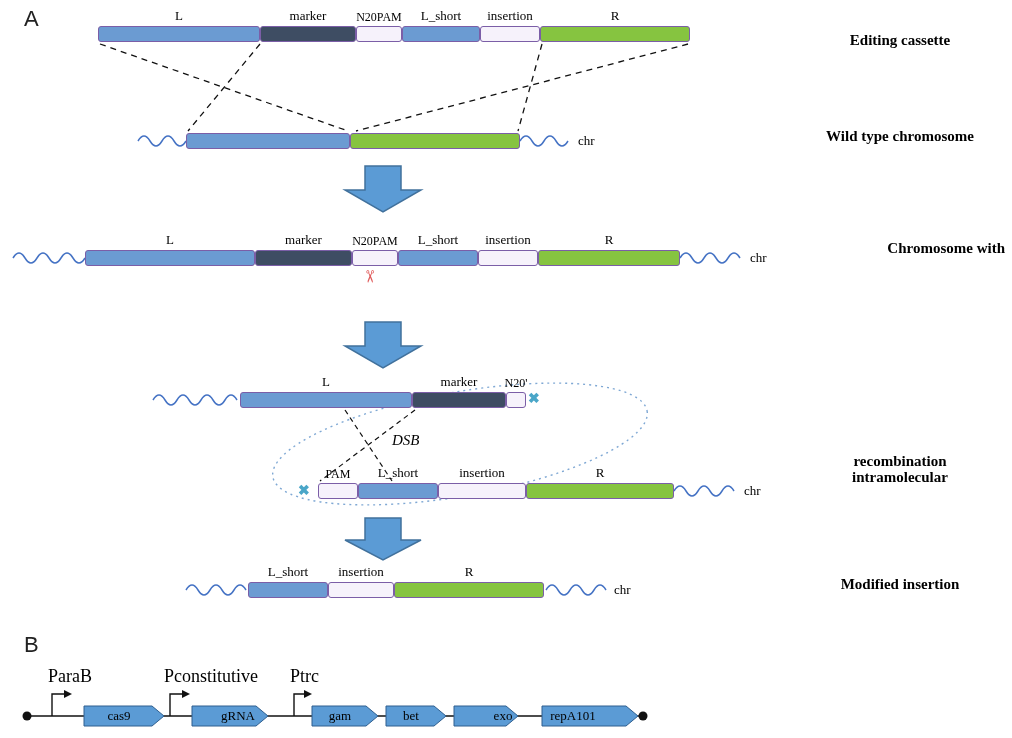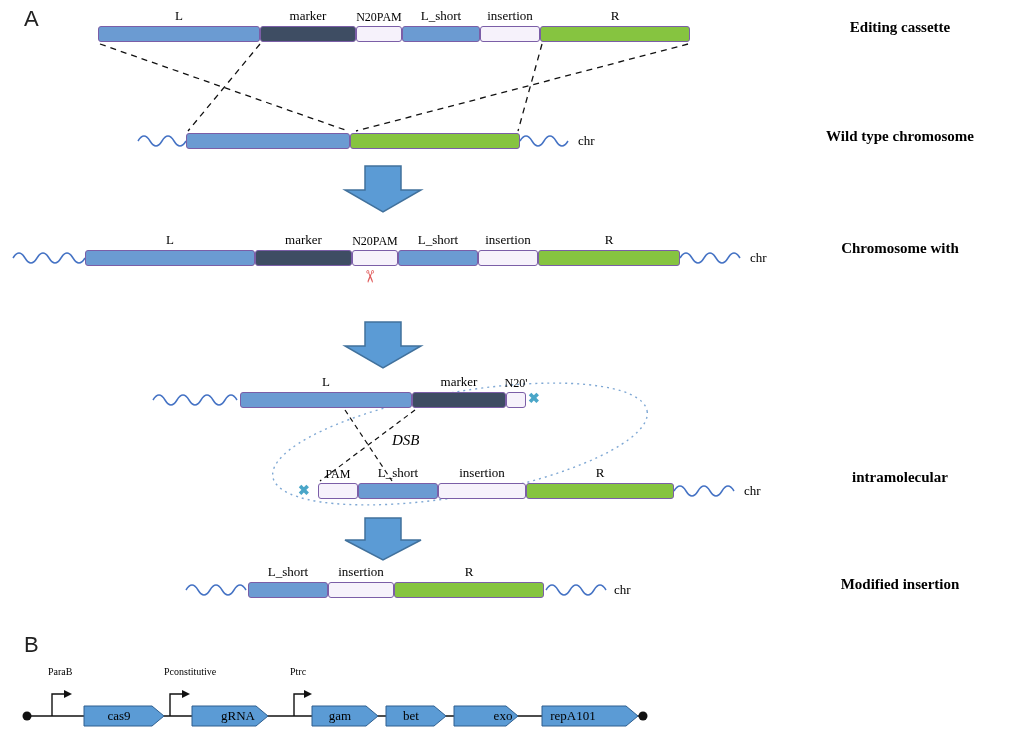--- a/index.html
+++ b/index.html
@@ -13,21 +13,21 @@
   .seg.dark{background:#3e4d63;}
   .seg.light{background:#f6f2fb;}
   .seg.green{background:#86c440;}
   .lbl{position:absolute;font-size:13px;text-align:center;white-space:nowrap;line-height:16px;height:16px;}
   .lbl-sm{font-size:12px;}
   .cap{position:absolute;left:795px;width:210px;text-align:center;font-weight:bold;font-size:15px;white-space:nowrap;}
   .chr{position:absolute;font-size:13px;line-height:16px;}
   .cross{position:absolute;color:#4aa6c8;font-weight:bold;font-size:14px;line-height:14px;}
   .scissors{position:absolute;color:#e05c5c;font-size:17px;transform:rotate(90deg);line-height:17px;}
   .dsb{position:absolute;font-style:italic;font-size:15px;font-family:Liberation Serif, serif;}
-  .prom-lbl{position:absolute;font-size:10px;white-space:nowrap;}
+  .prom-lbl{position:absolute;font-size:18px;white-space:nowrap;}
   .gene-lbl{position:absolute;top:706px;height:36px;line-height:20px;font-size:13px;text-align:center;}
   svg{position:absolute;left:0;top:0;}
 </style>
 </head>
 <body>
 
 <div id="figure">
 
   <svg width="1012" height="738" viewBox="0 0 1012 738">
 
@@ -98,21 +98,21 @@
   <div class="lbl" style="left:480px;top:8px;width:60px;">insertion</div>
   <div class="lbl" style="left:540px;top:8px;width:150px;">R</div>
 
   <div class="seg blue" style="left:98px;top:26px;width:162px;"></div>
   <div class="seg dark" style="left:260px;top:26px;width:96px;"></div>
   <div class="seg light" style="left:356px;top:26px;width:46px;"></div>
   <div class="seg blue" style="left:402px;top:26px;width:78px;"></div>
   <div class="seg light" style="left:480px;top:26px;width:60px;"></div>
   <div class="seg green" style="left:540px;top:26px;width:150px;"></div>
 
-  <div class="cap" style="top:19px;">Editing cassette</div>
+  <div class="cap" style="top:32px;">Editing cassette</div>
 
   <div class="seg blue" style="left:186px;top:133px;width:164px;"></div>
   <div class="seg green" style="left:350px;top:133px;width:170px;"></div>
   <div class="chr" style="left:578px;top:133px;">chr</div>
   <div class="cap" style="top:128px;">Wild type chromosome</div>
 
   <div class="lbl" style="left:85px;top:232px;width:170px;">L</div>
   <div class="lbl" style="left:255px;top:232px;width:97px;">marker</div>
   <div class="lbl lbl-sm" style="left:340px;top:233px;width:70px;">N20PAM</div>
   <div class="lbl" style="left:398px;top:232px;width:80px;">L_short</div>
@@ -120,21 +120,21 @@
   <div class="lbl" style="left:538px;top:232px;width:142px;">R</div>
 
   <div class="seg blue" style="left:85px;top:250px;width:170px;"></div>
   <div class="seg dark" style="left:255px;top:250px;width:97px;"></div>
   <div class="seg light" style="left:352px;top:250px;width:46px;"></div>
   <div class="seg blue" style="left:398px;top:250px;width:80px;"></div>
   <div class="seg light" style="left:478px;top:250px;width:60px;"></div>
   <div class="seg green" style="left:538px;top:250px;width:142px;"></div>
   <div class="scissors" style="left:362px;top:268px;">✂</div>
   <div class="chr" style="left:750px;top:250px;">chr</div>
-  <div class="cap" style="top:240px;">Chromosome with</div>
+  <div class="cap" style="top:240px;text-align:right;">Chromosome with</div>
 
   <div class="lbl" style="left:240px;top:374px;width:172px;">L</div>
   <div class="lbl" style="left:412px;top:374px;width:94px;">marker</div>
   <div class="lbl lbl-sm" style="left:492px;top:375px;width:48px;">N20'</div>
 
   <div class="seg blue" style="left:240px;top:392px;width:172px;"></div>
   <div class="seg dark" style="left:412px;top:392px;width:94px;"></div>
   <div class="seg light" style="left:506px;top:392px;width:20px;"></div>
   <div class="cross" style="left:528px;top:392px;">✖</div>
 
@@ -146,20 +146,21 @@
   <div class="lbl" style="left:526px;top:465px;width:148px;">R</div>
 
   <div class="cross" style="left:298px;top:484px;">✖</div>
   <div class="seg light" style="left:318px;top:483px;width:40px;"></div>
   <div class="seg blue" style="left:358px;top:483px;width:80px;"></div>
   <div class="seg light" style="left:438px;top:483px;width:88px;"></div>
   <div class="seg green" style="left:526px;top:483px;width:148px;"></div>
   <div class="chr" style="left:744px;top:483px;">chr</div>
 
   <div class="cap" style="top:433px;margin-top:36px;">intramolecular</div>
+  <div class="cap" style="top:453px;">recombination</div>
 
   <div class="lbl" style="left:248px;top:564px;width:80px;">L_short</div>
   <div class="lbl" style="left:328px;top:564px;width:66px;">insertion</div>
   <div class="lbl" style="left:394px;top:564px;width:150px;">R</div>
 
   <div class="seg blue" style="left:248px;top:582px;width:80px;"></div>
   <div class="seg light" style="left:328px;top:582px;width:66px;"></div>
   <div class="seg green" style="left:394px;top:582px;width:150px;"></div>
   <div class="chr" style="left:614px;top:582px;">chr</div>
   <div class="cap" style="top:576px;">Modified insertion</div>

